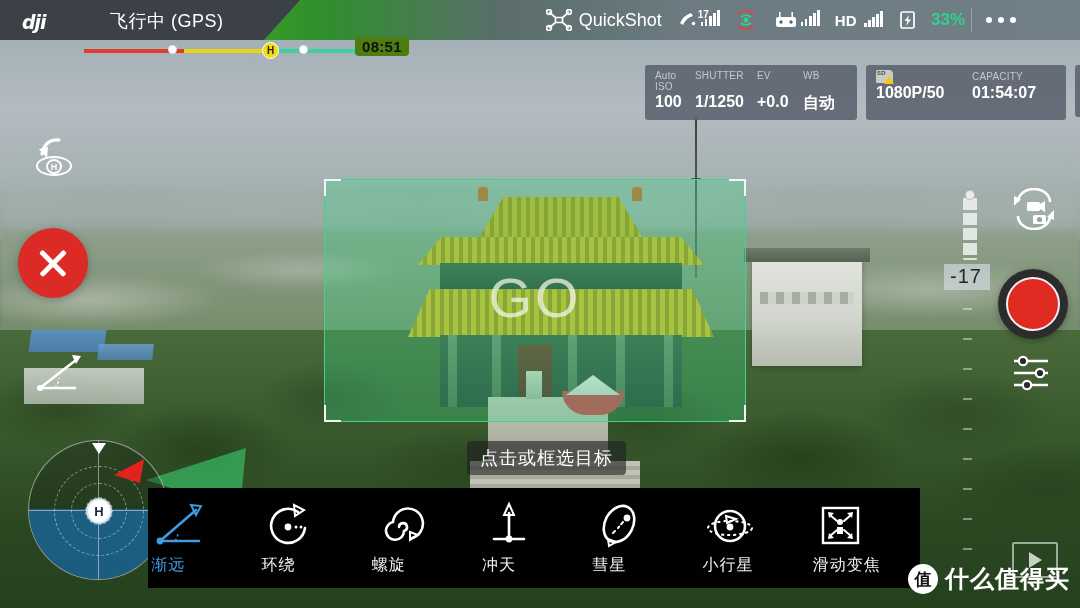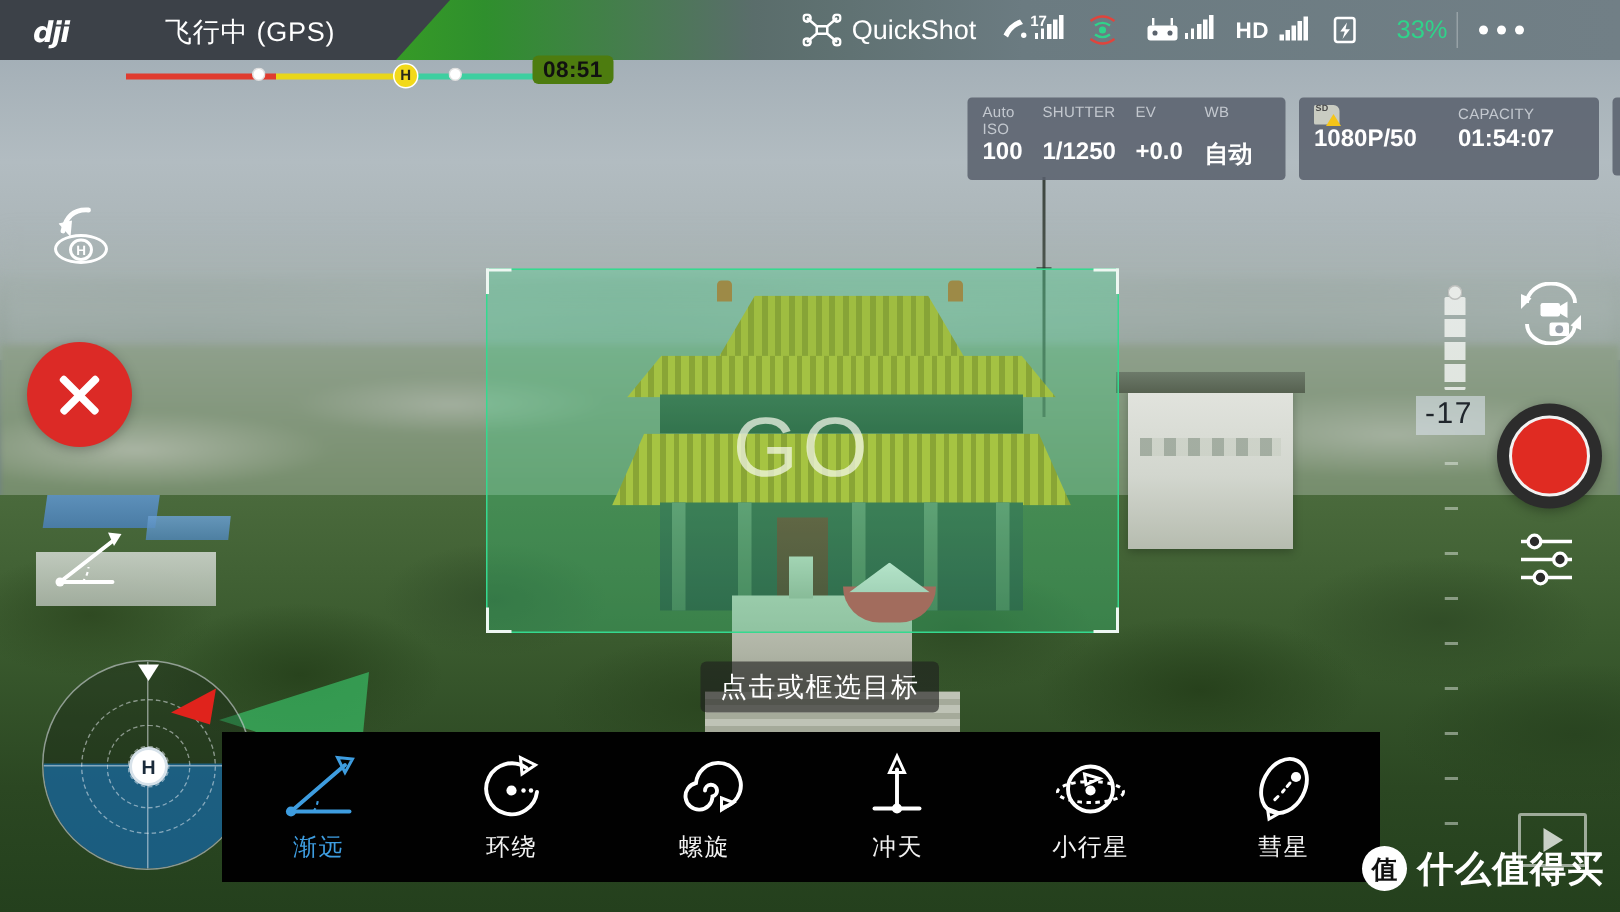--- a/index.html
+++ b/index.html
@@ -181,21 +181,21 @@
   .stat-group { display:flex; align-items:flex-start; gap:3px; margin-right:15px; position:relative; }
   .sat-count {
     position:absolute; left:20px; top:-2px; color:#fff; font-size:10px; font-weight:600;
   }
   .bars { display:flex; align-items:flex-end; gap:1.5px; height:15px; }
   .bars i { display:block; width:2.6px; background:#fff; }
   .bars i:nth-child(1){height:4px;} .bars i:nth-child(2){height:7px;}
   .bars i:nth-child(3){height:10px;} .bars i:nth-child(4){height:13px;}
   .bars i:nth-child(5){height:16px;}
   .hd-txt { color:#fff; font-size:15px; font-weight:600; letter-spacing:.3px; margin-right:4px; }
-  .batt-pct { color:#2fd38a; font-size:17px; font-weight:400; margin-left:21px; }
+  .batt-pct { color:#2fd38a; font-size:17px; font-weight:700; margin-left:10px; }
   .tb-divider { width:1px; height:24px; background:rgba(255,255,255,.28); margin:0 14px 0 6px; }
   .dots { display:flex; gap:6px; align-items:center; }
   .dots span { width:6px; height:6px; border-radius:50%; background:#fff; display:block; }
 
   
   #progbar { position:absolute; left:84px; top:45px; width:330px; height:12px; z-index:41; }
   .pb-track { position:absolute; left:0; top:4px; width:282px; height:4px; }
   .pb-seg { position:absolute; top:0; height:4px; }
   .pb-red { left:0; width:100px; background:#e03b2f; }
   .pb-yel { left:100px; width:88px; background:#e8d619; }
@@ -370,21 +370,21 @@
   #settings-btn { position:absolute; left:1010px; top:352px; width:46px; height:42px; z-index:35; }
 
   
   #qspanel {
     position:absolute; left:148px; top:488px; width:772px; height:100px;
     background:#010101; z-index:36;
     display:flex; align-items:center; justify-content:space-around;
   }
   .qs-item {
     width:104px; height:88px;
-    display:flex; flex-direction:column; align-items:center; justify-content:center; gap:4px;
+    display:flex; flex-direction:column; justify-content:center; gap:4px;
   }
   .qs-ico { width:54px; height:50px; display:flex; align-items:center; justify-content:center; }
   .qs-name { font-size:16px; color:#f2f2f2; letter-spacing:1px; }
   .qs-item.active .qs-name { color:#3e9de0; }
 
   
   #play-btn {
     position:absolute; left:1012px; top:542px; width:46px; height:36px; z-index:36;
     border:2px solid rgba(255,255,255,.55); border-radius:2px;
     display:flex; align-items:center; justify-content:center;
@@ -734,41 +734,60 @@
         <path d="M27 3 L32 14 L22 14 Z" fill="none" stroke="#fff" stroke-width="2"></path>
         <circle cx="27" cy="38" r="3.4" fill="#fff"></circle>
       </svg>
     </span>
     <span class="qs-name">冲天</span>
   </div>
 
   <div class="qs-item">
     <span class="qs-ico">
       <svg viewBox="0 0 54 50" width="54" height="50">
+        <ellipse cx="27" cy="23" rx="14" ry="19" transform="rotate(28 27 23)" stroke="#fff" stroke-width="2.6" fill="none"></ellipse>
+        <circle cx="35" cy="17" r="3.4" fill="#fff"></circle>
+        <path d="M31 21 L26 27 M23 30 L20 33" stroke="#fff" stroke-width="2" stroke-linecap="round" stroke-dasharray="3 3"></path>
+        <path d="M16 38 L24 41 L17 45 Z" fill="none" stroke="#fff" stroke-width="2"></path>
+      </svg>
+    </span>
+    <span class="qs-name">彗星</span>
+  </div>
+
+  <div class="qs-item">
+    <span class="qs-ico">
+      <svg viewBox="0 0 54 50" width="54" height="50">
         <circle cx="27" cy="25" r="15" stroke="#fff" stroke-width="2.6" fill="none"></circle>
         <ellipse cx="27" cy="27" rx="22" ry="7" stroke="#fff" stroke-width="2" fill="none" stroke-dasharray="3 3"></ellipse>
         <circle cx="27" cy="26" r="3.4" fill="#fff"></circle>
         <path d="M23 15 L33 18 L24 22 Z" fill="none" stroke="#fff" stroke-width="2"></path>
       </svg>
     </span>
     <span class="qs-name">小行星</span>
   </div>
 
   <div class="qs-item">
     <span class="qs-ico">
       <svg viewBox="0 0 54 50" width="54" height="50">
-        <ellipse cx="27" cy="23" rx="14" ry="19" transform="rotate(28 27 23)" stroke="#fff" stroke-width="2.6" fill="none"></ellipse>
-        <circle cx="35" cy="17" r="3.4" fill="#fff"></circle>
-        <path d="M31 21 L26 27 M23 30 L20 33" stroke="#fff" stroke-width="2" stroke-linecap="round" stroke-dasharray="3 3"></path>
-        <path d="M16 38 L24 41 L17 45 Z" fill="none" stroke="#fff" stroke-width="2"></path>
+        <rect x="10" y="7" width="35" height="35" stroke="#fff" stroke-width="2.4" fill="none"></rect>
+        <g stroke="#fff" stroke-width="2" stroke-linecap="round">
+          <path d="M17 14 L24 20 M38 14 L31 20 M17 35 L24 29 M38 35 L31 29"></path>
+        </g>
+        <g fill="#fff">
+          <path d="M15 11 L21 12 L16 17 Z"></path>
+            <path d="M40 11 L34 12 L39 17 Z"></path>
+          <path d="M15 38 L21 37 L16 32 Z"></path>
+            <path d="M40 38 L34 37 L39 32 Z"></path>
+        </g>
+        <circle cx="27" cy="21" r="3" fill="#fff"></circle>
+        <path d="M24 26 h6 v7 h-6 z" fill="#fff"></path>
       </svg>
     </span>
-    <span class="qs-name">彗星</span>
-  </div>
-
+    <span class="qs-name">滑动变焦</span>
+  </div>
 </div>
 
 <div id="play-btn">
   <span class="play-tri"></span>
 </div>
 
 <div id="watermark">
   <span class="wm-circle">值</span>
   <span class="wm-txt">什么值得买</span>
 </div>

